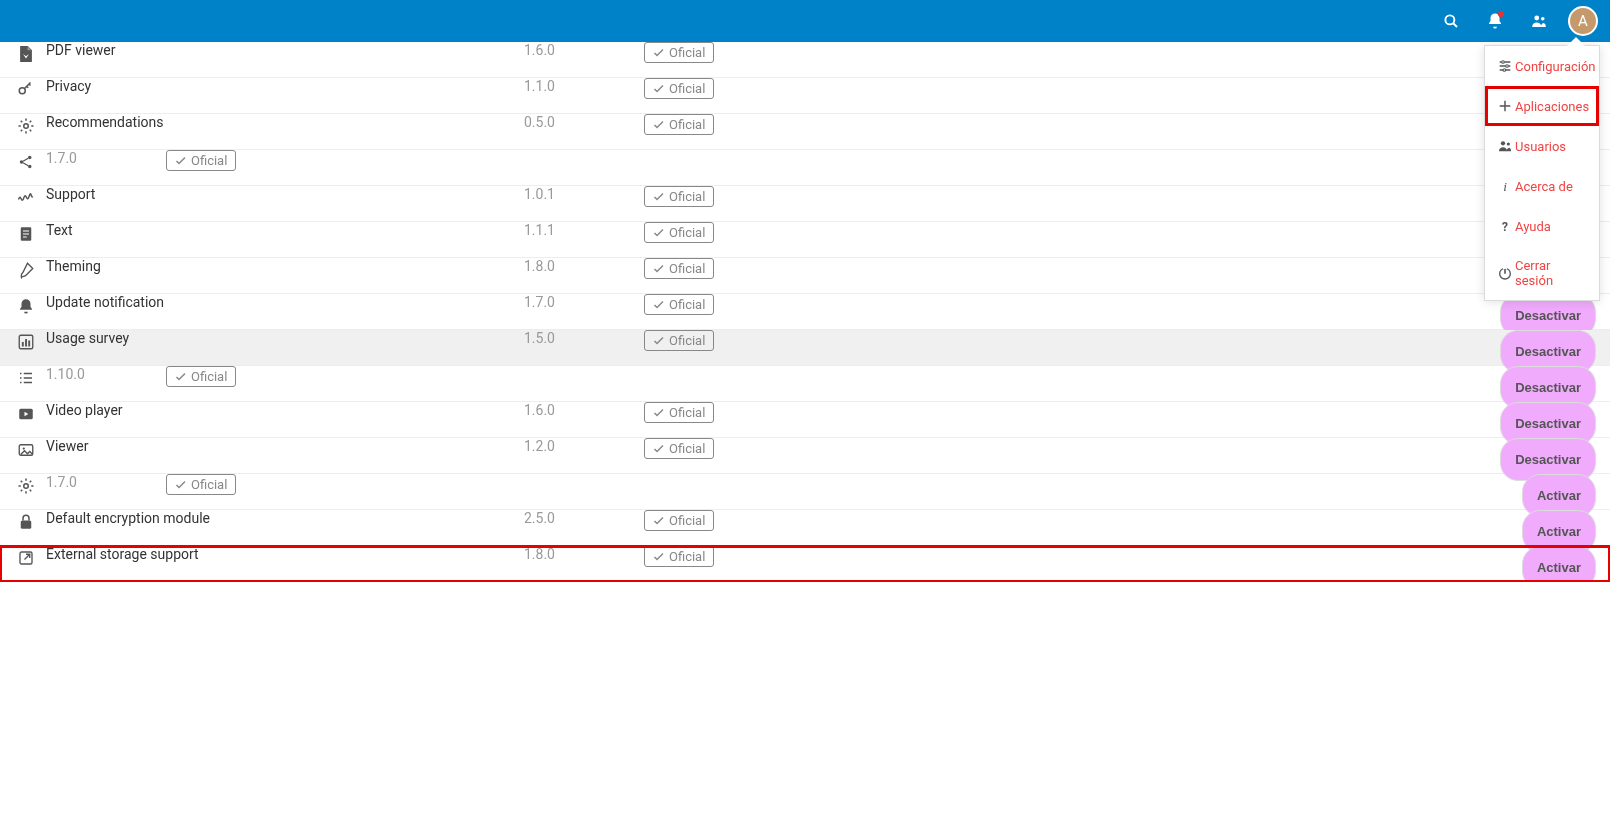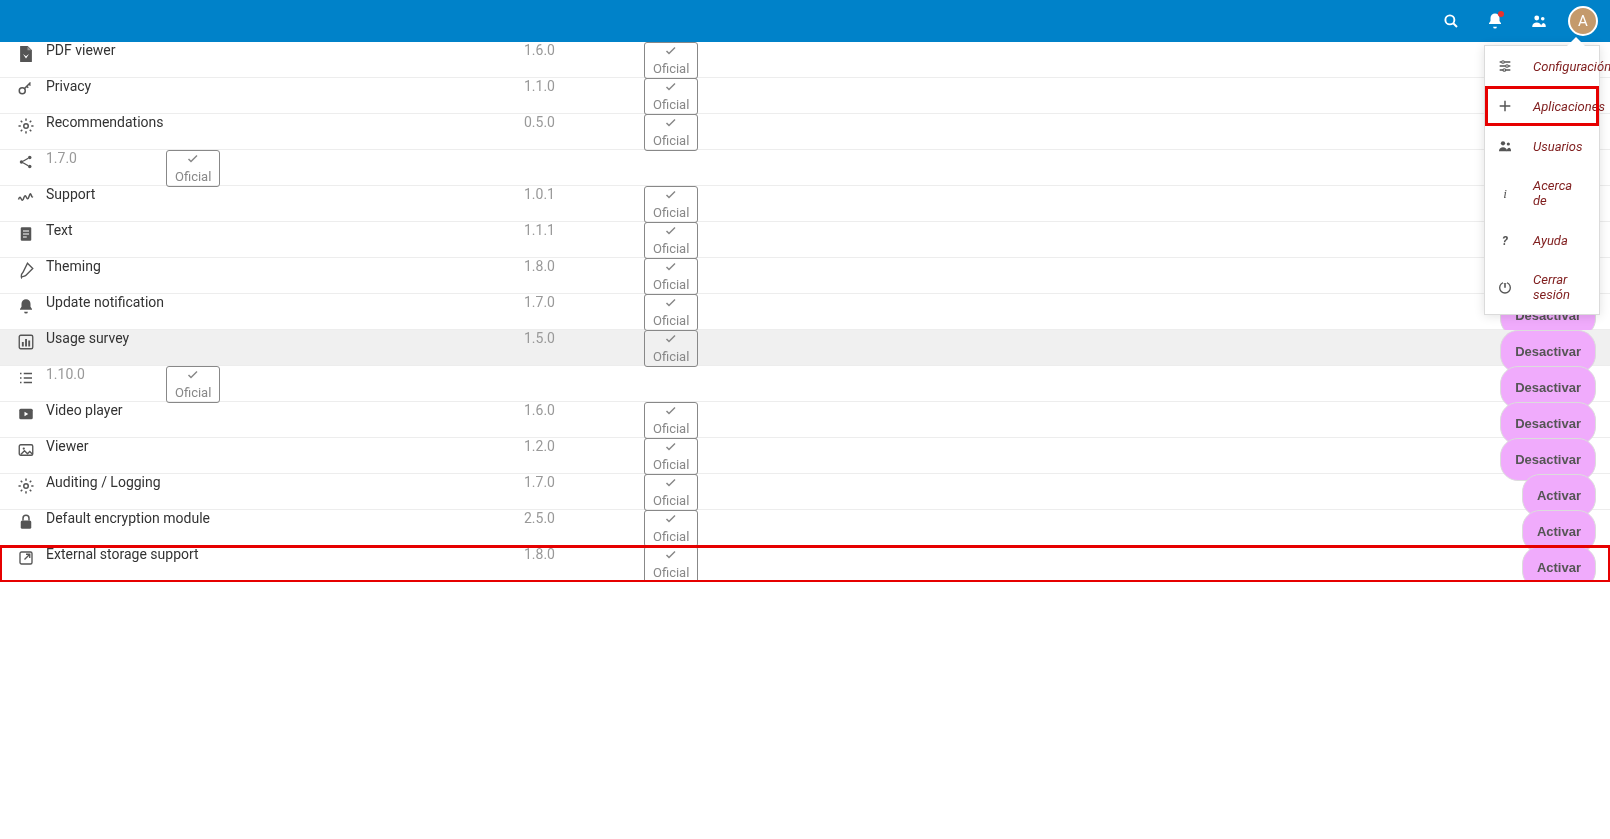--- a/index.html
+++ b/index.html
@@ -68,27 +68,26 @@
     top: -9px;
     right: 14px;
     width: 0; height: 0;
     border-left: 9px solid transparent;
     border-right: 9px solid transparent;
     border-bottom: 9px solid #fff;
   }
   .dropdown-item {
     display: flex;
     align-items: center;
-    gap: 20px;
+    gap: 2px;
     padding: 12px 12px;
-    color: #7f1d1d;
+    color: #ef4444;
     font-size: 13px;
     cursor: pointer;
     position: relative;
-    font-style: italic;
   }
   .dropdown-item .di-icon { width: 16px; height: 16px; display:inline-flex; align-items:center; justify-content:center; color:#555;}
   .dropdown-item .di-icon svg { width:16px; height:16px; }
   .dropdown-item.active { border-left: 3px solid #0082c9; padding-left: 9px; }
   .dropdown-item.highlighted { outline: 3px solid #e60000; outline-offset: -3px; }
 
   .app-list { }
   .app-row {
     display: flex;
     align-items: flex-start;
@@ -129,21 +128,20 @@
   }
   .level-badge {
     display: inline-flex;
     align-items: center;
     gap: 4px;
     border: 1px solid #888;
     border-radius: 3px;
     padding: 2px 8px;
     color: #888;
     font-size: 13px;
-    flex-direction: column;
   }
   .level-badge svg { width: 12px; height: 12px; stroke: #555; }
   .app-action {
     margin-left: auto;
     flex: 0 0 auto;
   }
   .btn {
     background: #f0abfc;
     border: 1px solid #dcdcdc;
     color: #555;
@@ -424,21 +422,20 @@
           <span>Oficial</span>
         </span></span>
       <span class="app-action"><button class="btn">Desactivar</button></span>
     </div>
     <div class="app-row">
       <span class="app-icon">
         <svg viewBox="0 0 24 24">
           <use href="#i-gear"></use>
         </svg>
       </span>
-      <span class="app-name">Auditing / Logging</span>
       <span class="app-version">1.7.0</span>
       <span class="app-level"><span class="level-badge">
           <svg viewBox="0 0 24 24">
             <use href="#i-check"></use>
           </svg>
           <span>Oficial</span>
         </span></span>
       <span class="app-action"><button class="btn">Activar</button></span>
     </div>
     <div class="app-row">

